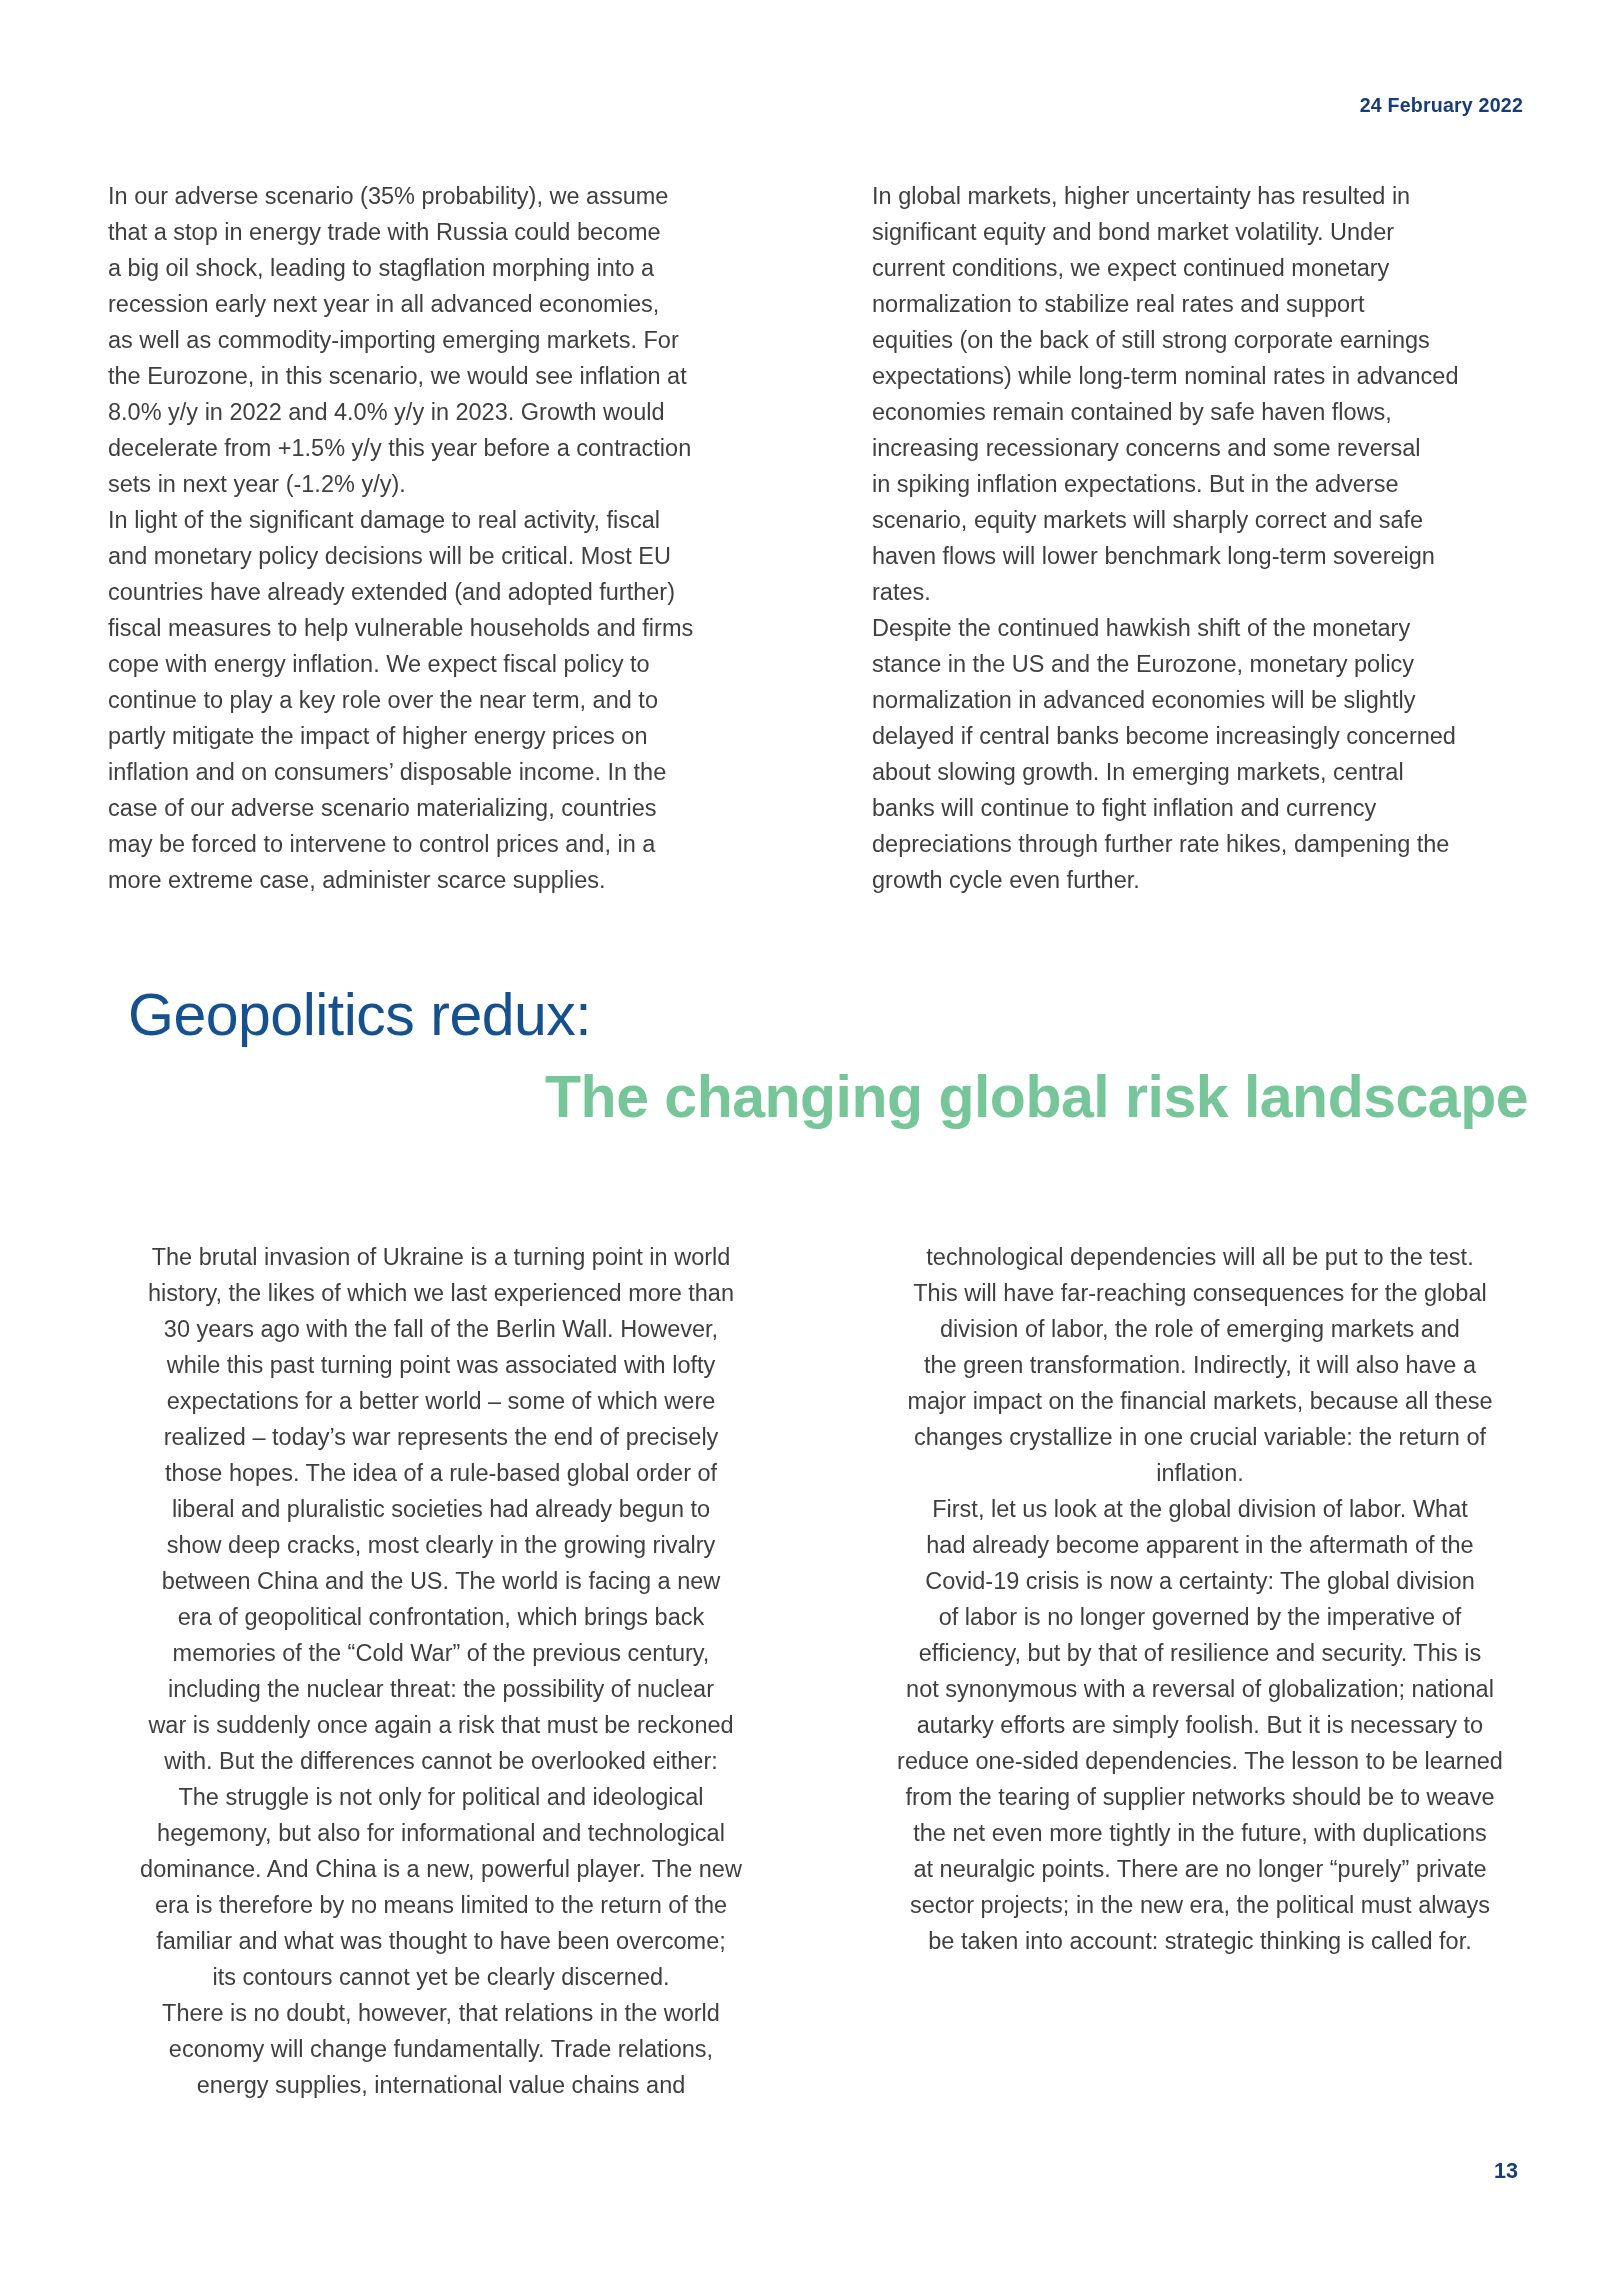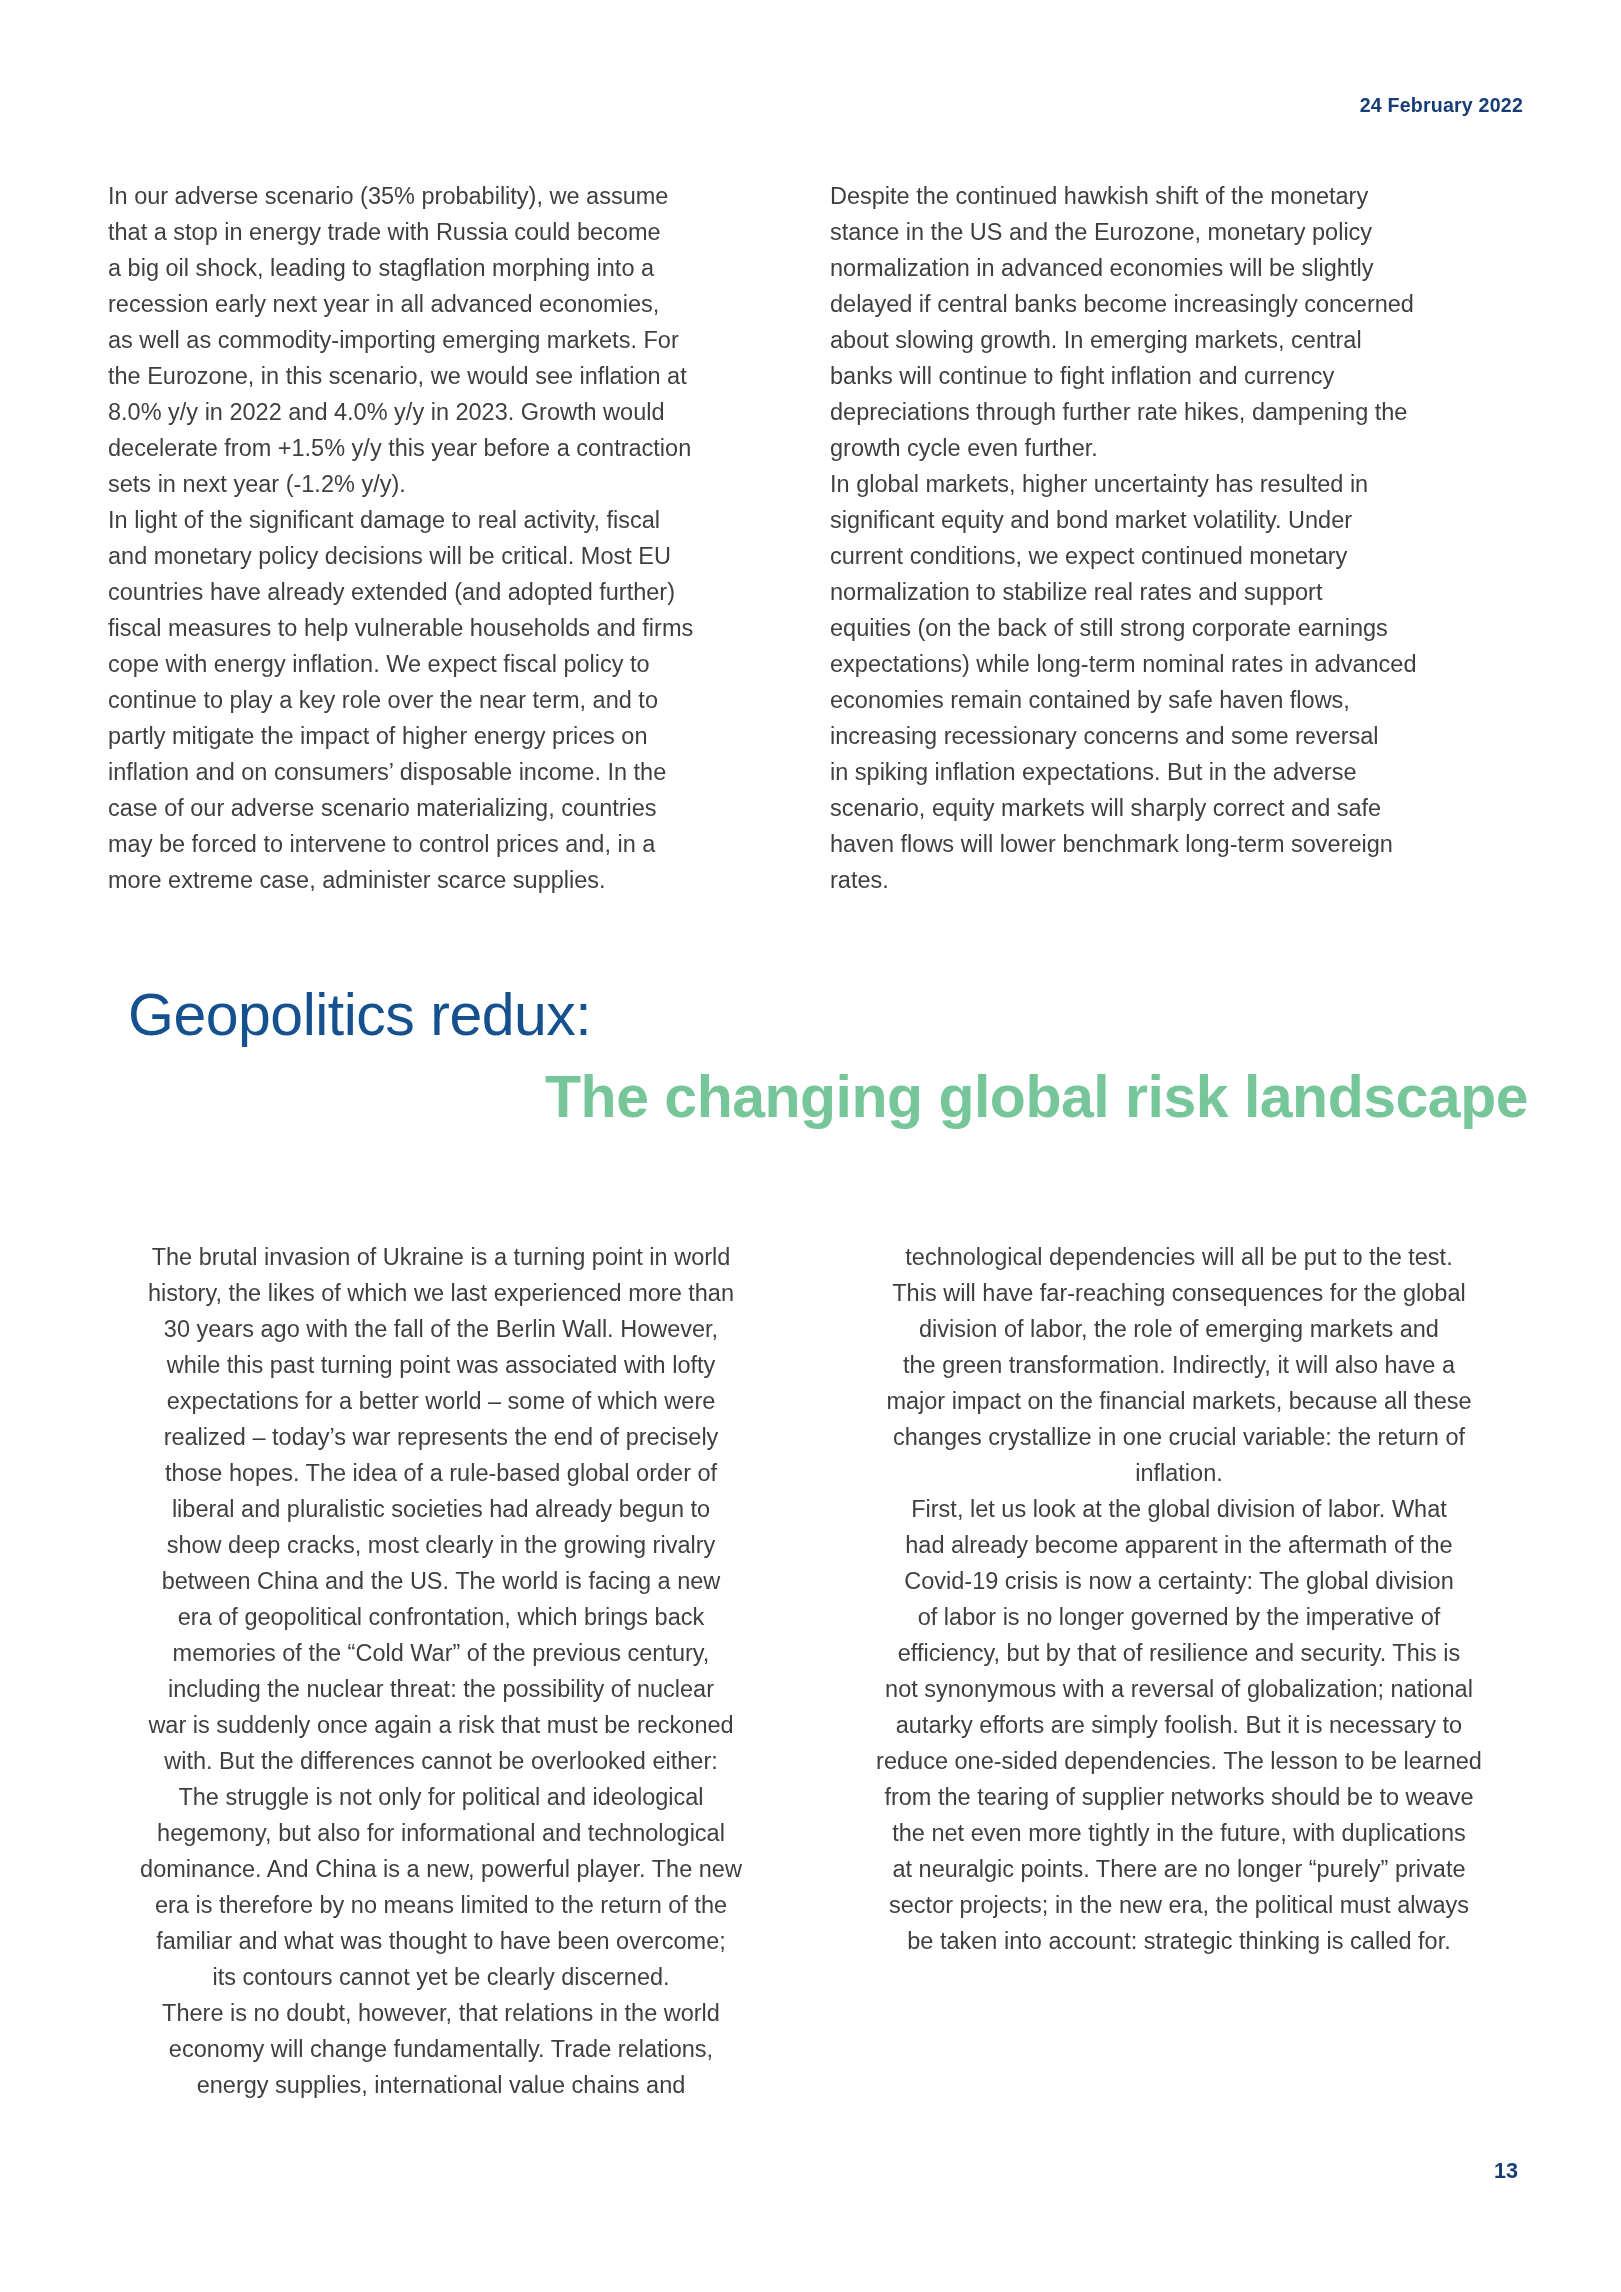--- a/index.html
+++ b/index.html
@@ -28,21 +28,21 @@
     font-size: 19.6px;
     font-weight: bold;
     color: var(--accent-blue);
     letter-spacing: 0.2px;
   }
   .text-section {
     position: absolute;
     left: 108px;
     right: 93px;
     display: flex;
-    gap: 56px;
+    gap: 98px;
   }
   .section-1 { top: 178px; }
   .section-2 { top: 1239px; text-align: center; }
   .col { font-size: 23.5px; line-height: 36px; color: var(--body-text); }
   .col-left  { width: 666px; flex: 0 0 auto; }
   .col-right { flex: 1 1 auto; }
   .col p { white-space: pre; margin: 0; }
   .heading-block {
     position: absolute;
     top: 982px;
@@ -100,40 +100,40 @@
 fiscal measures to help vulnerable households and firms
 cope with energy inflation. We expect fiscal policy to
 continue to play a key role over the near term, and to
 partly mitigate the impact of higher energy prices on
 inflation and on consumers’ disposable income. In the
 case of our adverse scenario materializing, countries
 may be forced to intervene to control prices and, in a
 more extreme case, administer scarce supplies.</p>
     </div>
     <div class="col col-right">
-      <p>Despite the continued hawkish shift of the monetary
-stance in the US and the Eurozone, monetary policy
-normalization in advanced economies will be slightly
-delayed if central banks become increasingly concerned
-about slowing growth. In emerging markets, central
-banks will continue to fight inflation and currency
-depreciations through further rate hikes, dampening the
-growth cycle even further.</p>
       <p>In global markets, higher uncertainty has resulted in
 significant equity and bond market volatility. Under
 current conditions, we expect continued monetary
 normalization to stabilize real rates and support
 equities (on the back of still strong corporate earnings
 expectations) while long-term nominal rates in advanced
 economies remain contained by safe haven flows,
 increasing recessionary concerns and some reversal
 in spiking inflation expectations. But in the adverse
 scenario, equity markets will sharply correct and safe
 haven flows will lower benchmark long-term sovereign
 rates.</p>
+      <p>Despite the continued hawkish shift of the monetary
+stance in the US and the Eurozone, monetary policy
+normalization in advanced economies will be slightly
+delayed if central banks become increasingly concerned
+about slowing growth. In emerging markets, central
+banks will continue to fight inflation and currency
+depreciations through further rate hikes, dampening the
+growth cycle even further.</p>
     </div>
   </div>
 
   <div class="heading-block">
     <div class="heading-line1">Geopolitics redux:</div>
     <div class="heading-line2">The changing global risk landscape</div>
   </div>
 
   <div class="text-section section-2">
     <div class="col col-left">

